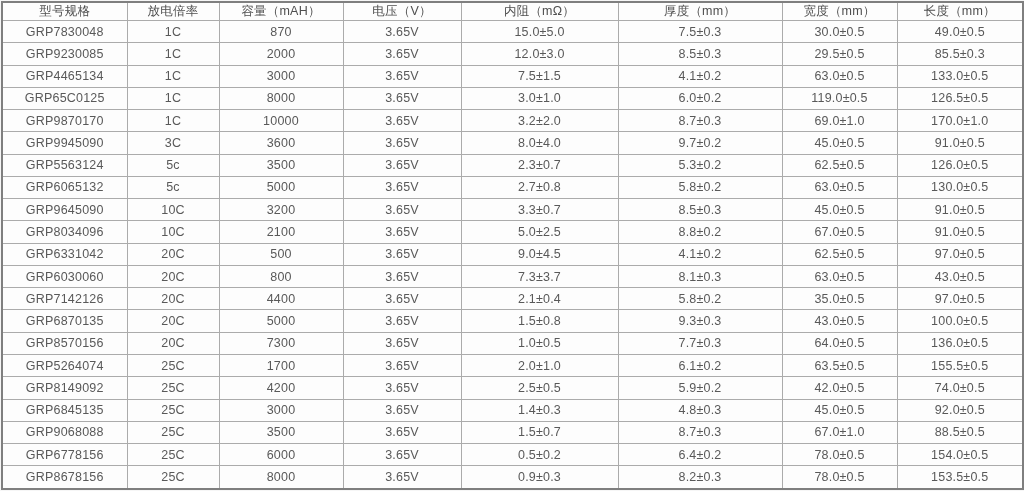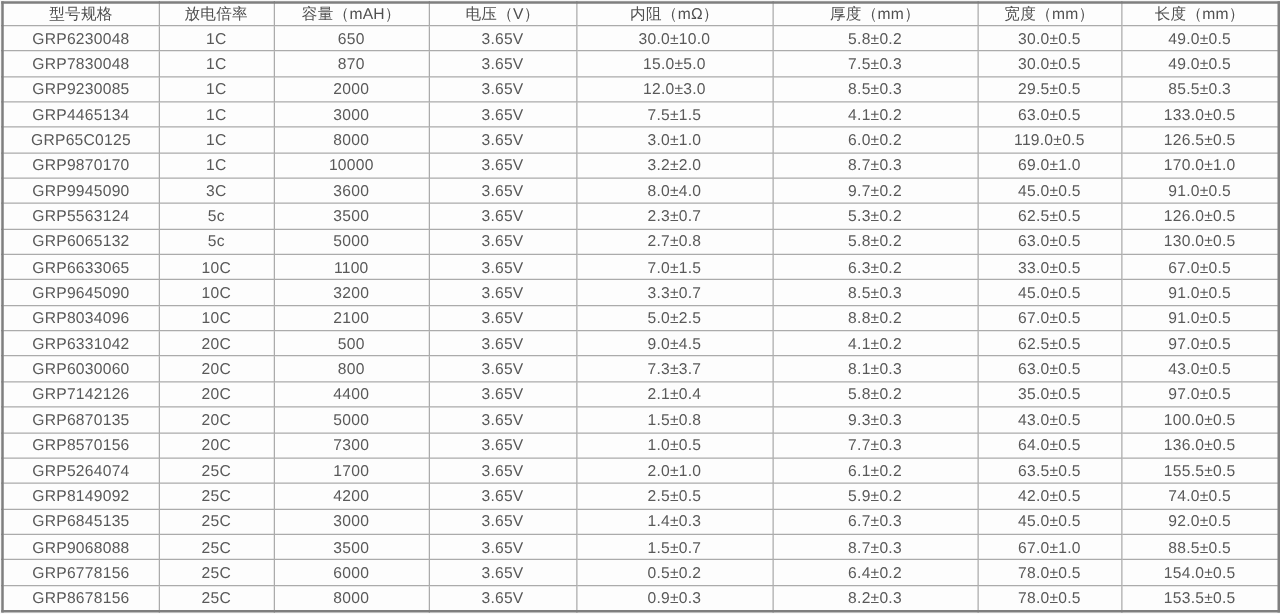--- a/index.html
+++ b/index.html
@@ -63,30 +63,20 @@
         <th>容量（mAH）</th>
         <th>电压（V）</th>
         <th>内阻（mΩ）</th>
         <th>厚度（mm）</th>
         <th>宽度（mm）</th>
         <th>长度（mm）</th>
       </tr>
     </thead>
     <tbody>
         <tr>
-          <td>GRP6230048</td>
-          <td>1C</td>
-          <td>650</td>
-          <td>3.65V</td>
-          <td>30.0±10.0</td>
-          <td>5.8±0.2</td>
-          <td>30.0±0.5</td>
-          <td>49.0±0.5</td>
-        </tr>
-        <tr>
           <td>GRP7830048</td>
           <td>1C</td>
           <td>870</td>
           <td>3.65V</td>
           <td>15.0±5.0</td>
           <td>7.5±0.3</td>
           <td>30.0±0.5</td>
           <td>49.0±0.5</td>
         </tr>
         <tr>
@@ -153,30 +143,20 @@
           <td>GRP6065132</td>
           <td>5c</td>
           <td>5000</td>
           <td>3.65V</td>
           <td>2.7±0.8</td>
           <td>5.8±0.2</td>
           <td>63.0±0.5</td>
           <td>130.0±0.5</td>
         </tr>
         <tr>
-          <td>GRP6633065</td>
-          <td>10C</td>
-          <td>1100</td>
-          <td>3.65V</td>
-          <td>7.0±1.5</td>
-          <td>6.3±0.2</td>
-          <td>33.0±0.5</td>
-          <td>67.0±0.5</td>
-        </tr>
-        <tr>
           <td>GRP9645090</td>
           <td>10C</td>
           <td>3200</td>
           <td>3.65V</td>
           <td>3.3±0.7</td>
           <td>8.5±0.3</td>
           <td>45.0±0.5</td>
           <td>91.0±0.5</td>
         </tr>
         <tr>
@@ -258,21 +238,21 @@
           <td>5.9±0.2</td>
           <td>42.0±0.5</td>
           <td>74.0±0.5</td>
         </tr>
         <tr>
           <td>GRP6845135</td>
           <td>25C</td>
           <td>3000</td>
           <td>3.65V</td>
           <td>1.4±0.3</td>
-          <td>6.7±0.3</td>
+          <td>4.8±0.3</td>
           <td>45.0±0.5</td>
           <td>92.0±0.5</td>
         </tr>
         <tr>
           <td>GRP9068088</td>
           <td>25C</td>
           <td>3500</td>
           <td>3.65V</td>
           <td>1.5±0.7</td>
           <td>8.7±0.3</td>

